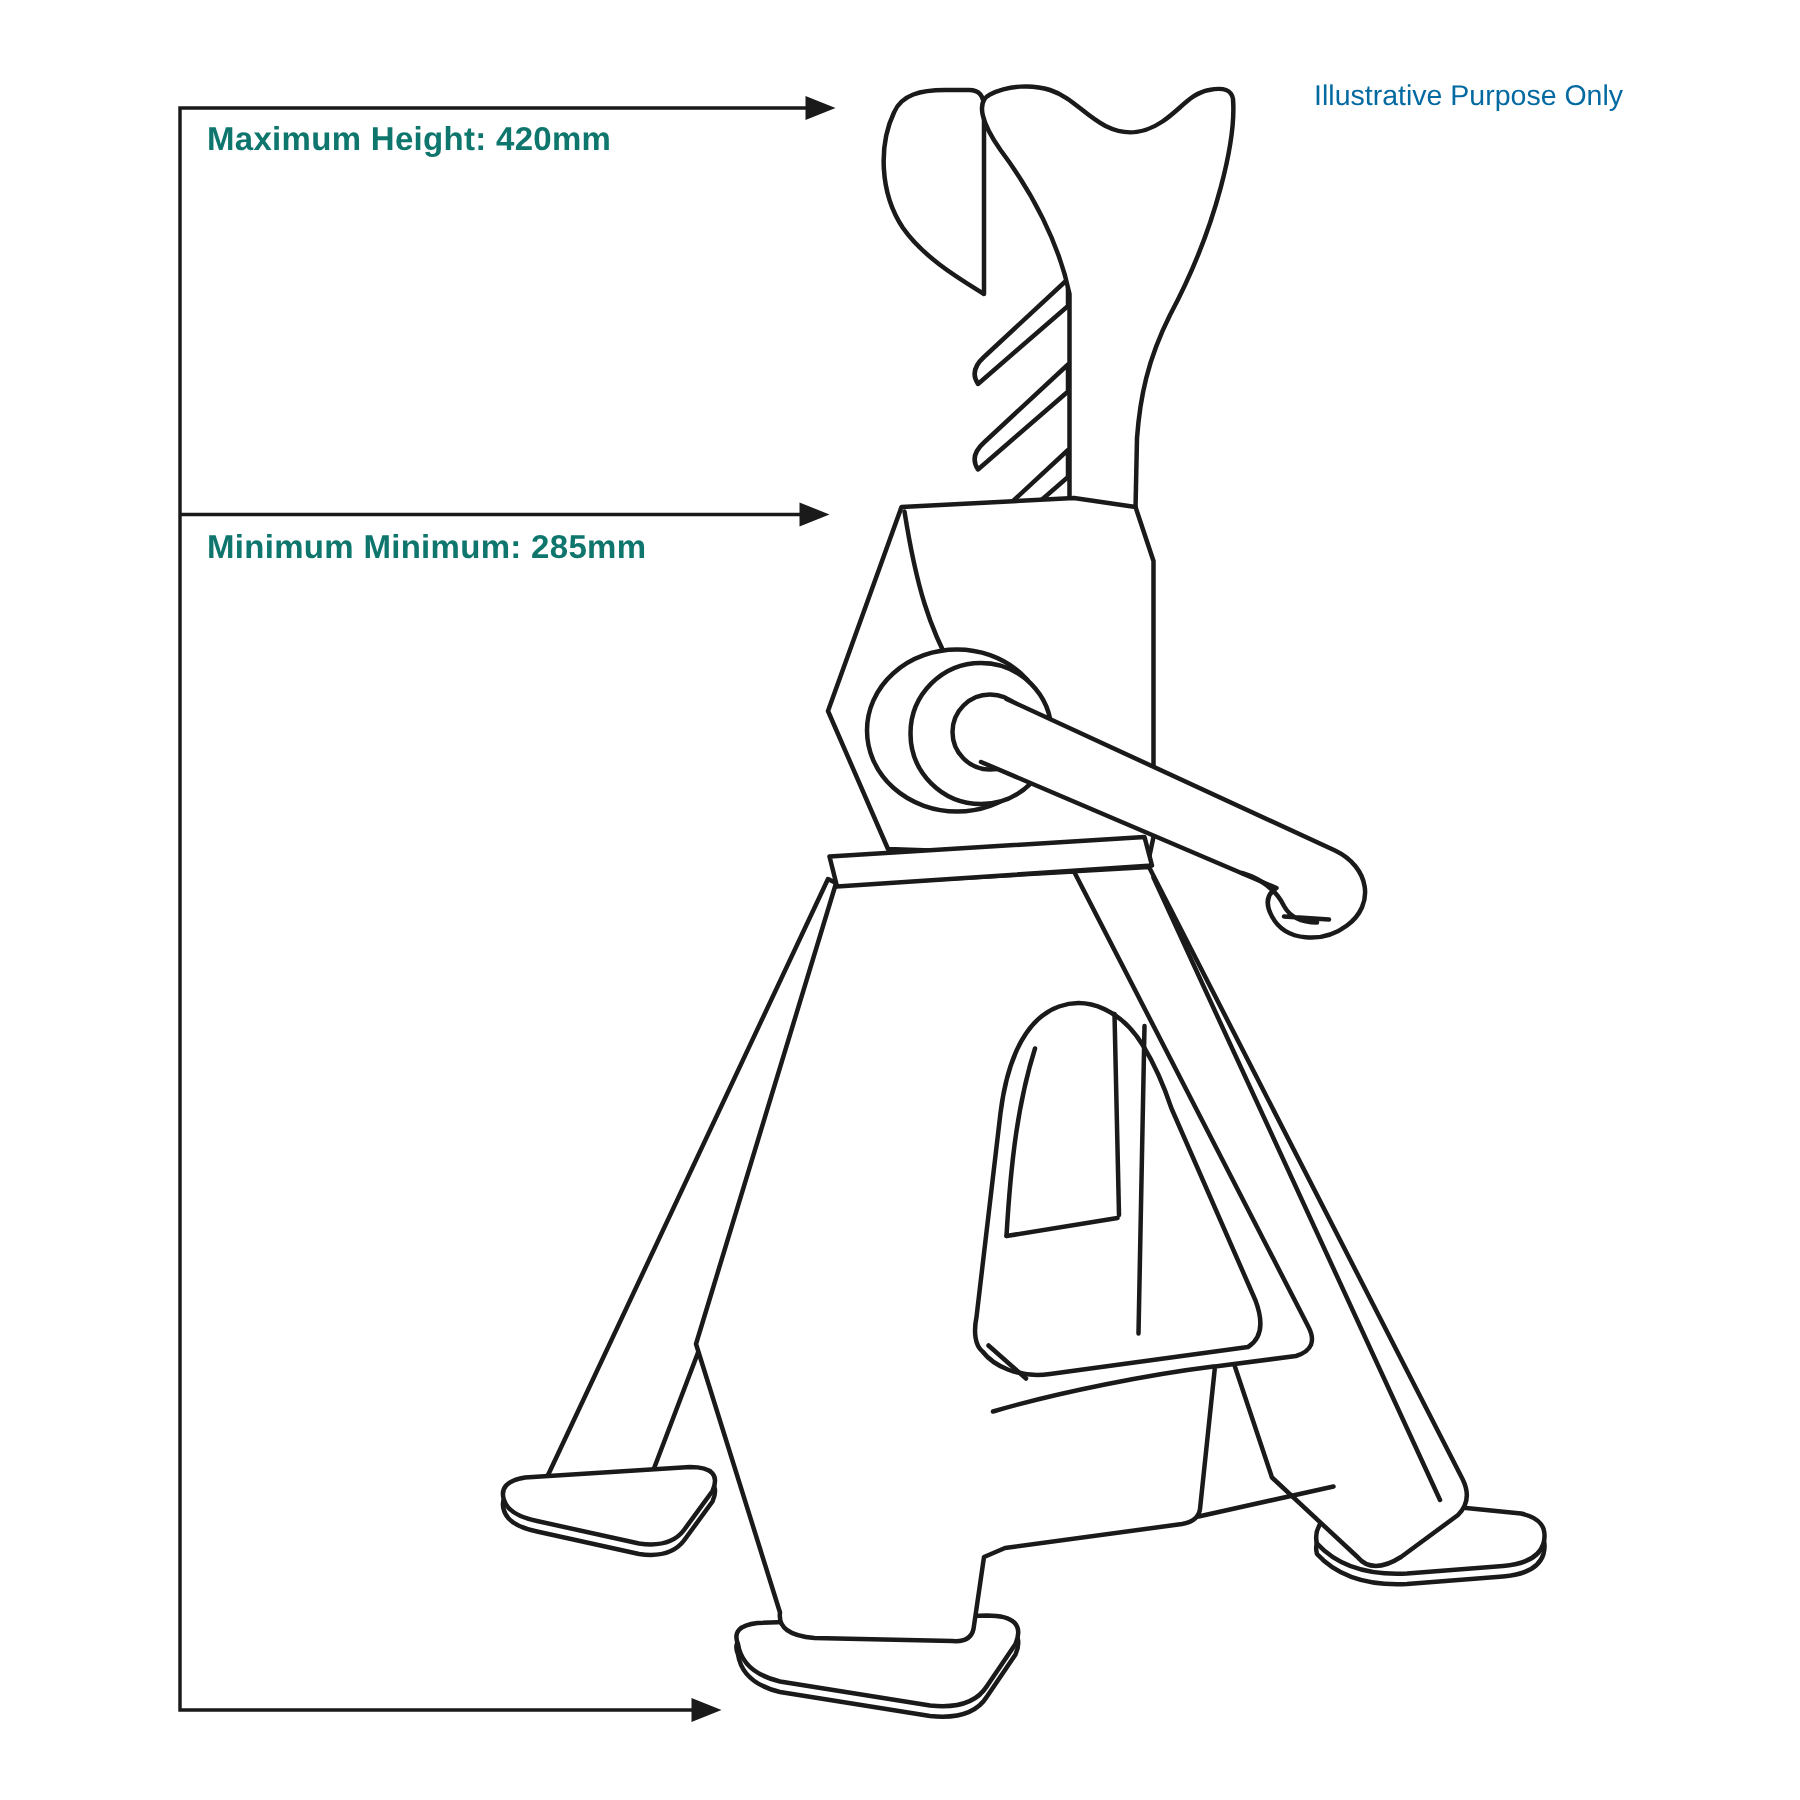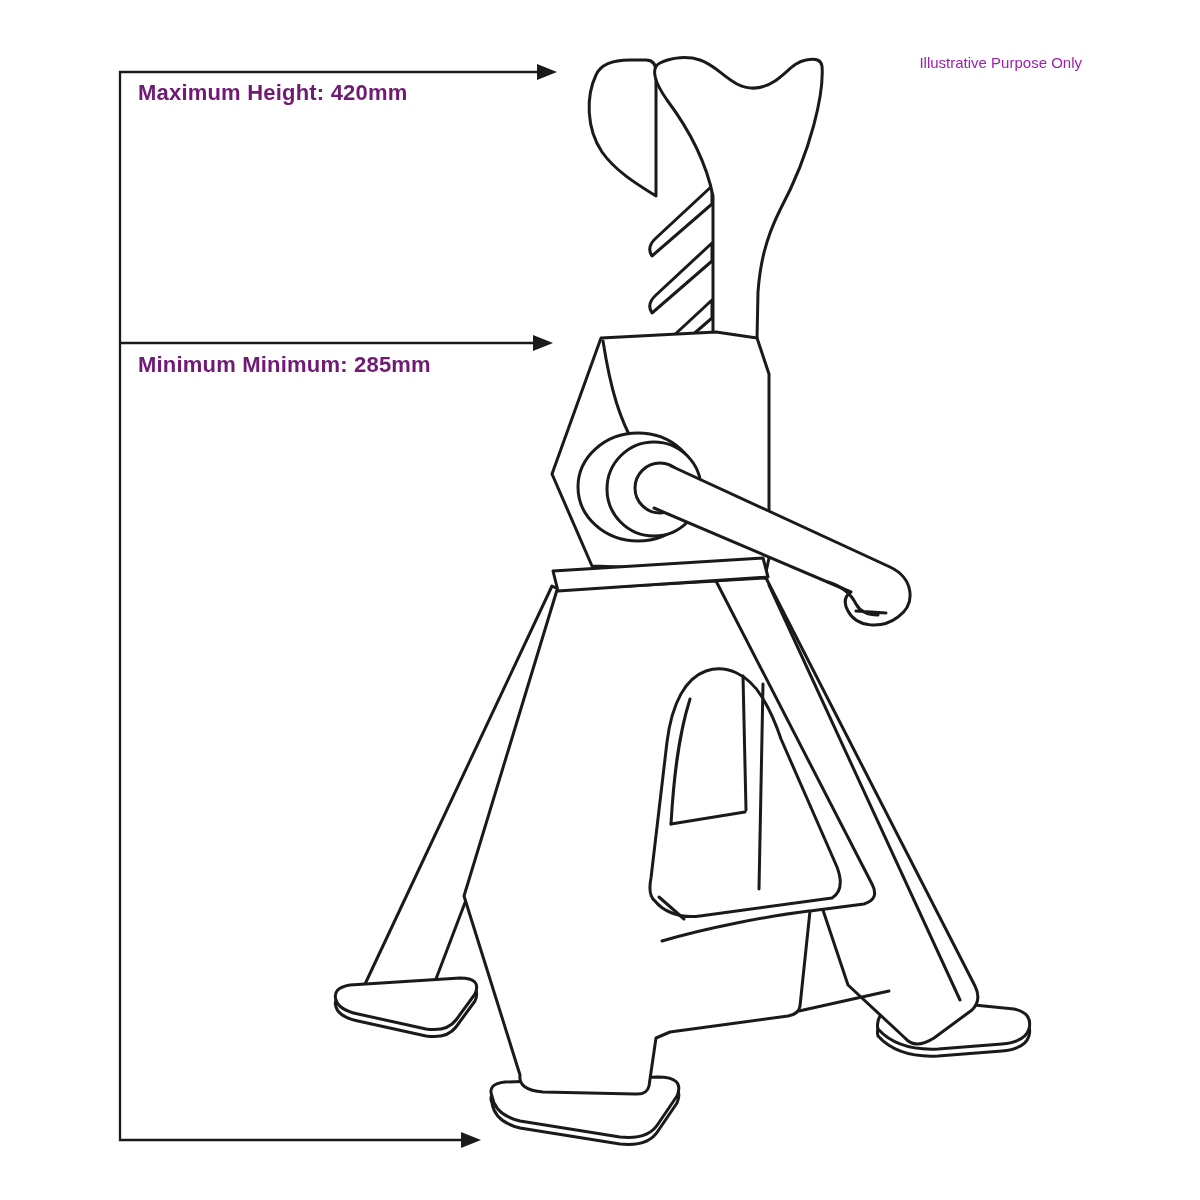--- a/index.html
+++ b/index.html
@@ -1,22 +1,22 @@
 <!DOCTYPE html>
 <html><head>
 <meta charset="utf-8">
 <style>
   html,body{margin:0;padding:0;background:#fff;}
   .canvas{position:relative;width:1200px;height:1200px;background:#fff;overflow:hidden;
           font-family:"Liberation Sans",sans-serif;}
   .fig-svg{position:absolute;left:0;top:0;}
-  .dim-label{position:absolute;font-weight:bold;font-size:22px;color:#701a75;letter-spacing:.2px;white-space:nowrap;}
+  .dim-label{position:absolute;font-weight:bold;font-size:22px;color:#0f766e;letter-spacing:.2px;white-space:nowrap;}
   .max-label{left:138px;top:80px;}
   .min-label{left:138px;top:352px;}
-  .note-label{position:absolute;right:118px;top:54px;font-size:15px;font-weight:400;color:#a21caf;white-space:nowrap;text-align:right;}
+  .note-label{position:absolute;right:118px;top:54px;font-size:19px;font-weight:400;color:#0369a1;white-space:nowrap;text-align:right;}
 </style>
 </head>
 <body>
 
 <div class="canvas">
 
   <svg class="fig-svg" width="1200" height="1200" viewBox="0 0 1200 1200">
 
     <g fill="none" stroke="#1a1a1a" stroke-width="2.3">
       <path d="M540,72 L120,72 L120,1140 L464,1140"></path>

